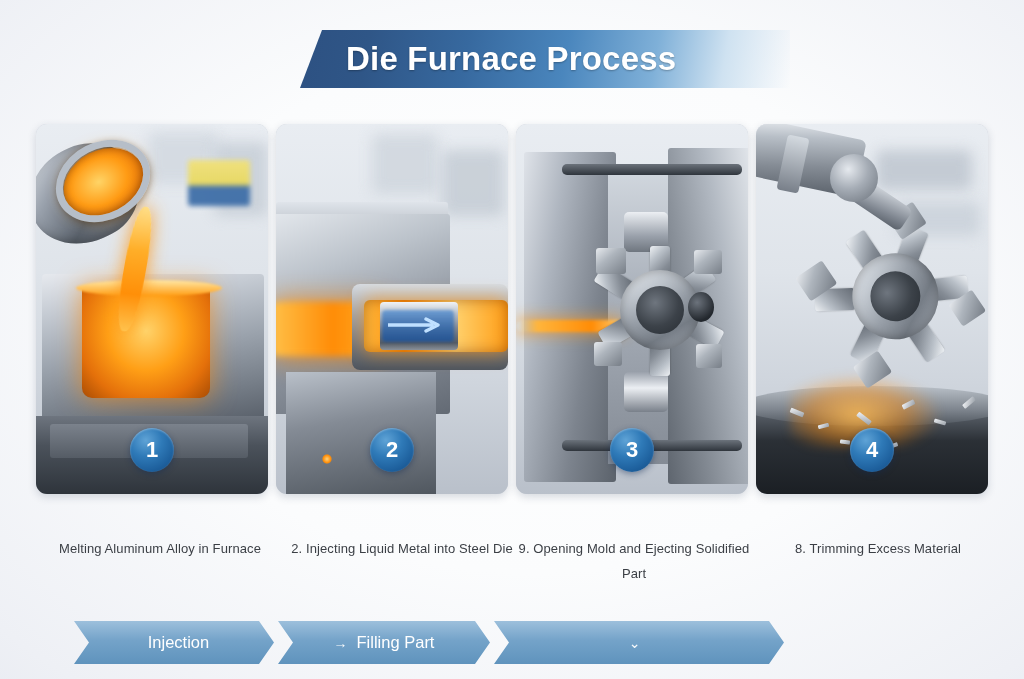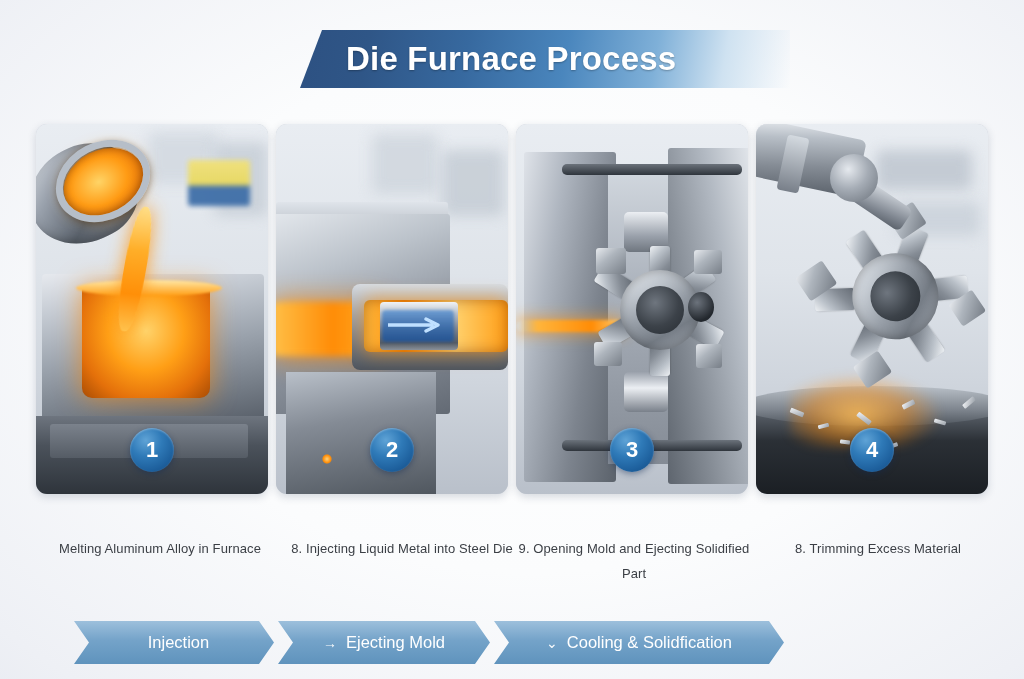--- a/index.html
+++ b/index.html
@@ -512,35 +512,34 @@
       <div class="p4-chip" style="left:206px;top:276px;width:14px;height:5px;transform:rotate(-40deg);"></div>
       <div class="p4-chip" style="left:84px;top:316px;width:10px;height:4px;transform:rotate(8deg);"></div>
       <div class="p4-chip" style="left:130px;top:320px;width:12px;height:4px;transform:rotate(-20deg);"></div>
     </div>
     <div class="badge" style="left:94px;top:304px;">4</div>
   </div>
 
 </div>
 
 <div class="caption" style="left:34px;">Melting Aluminum Alloy in Furnace</div>
-<div class="caption" style="left:276px;">8. Injecting Liquid Metal into Steel Die</div>
+<div class="caption" style="left:276px;">2. Injecting Liquid Metal into Steel Die</div>
 <div class="caption" style="left:508px;">9. Opening Mold and Ejecting Solidified Part</div>
 <div class="caption" style="left:752px;">8. Trimming Excess Material</div>
 
 <div class="chev-bar">
 
 
   <div class="chev chev-blue" style="width:200px;">
     <span class="chev-glyph"></span>
     <span>Injection</span>
   </div>
 
   <div class="chev chev-blue" style="width:212px;">
     <span class="chev-glyph">→</span>
-    <span>Ejecting Mold</span>
+    <span>Filling Part</span>
   </div>
 
   <div class="chev chev-blue" style="width:290px;">
     <span class="chev-glyph">⌄</span>
-    <span>Cooling &amp; Solidfication</span>
   </div>
 
 </div>
 
 </body></html>

